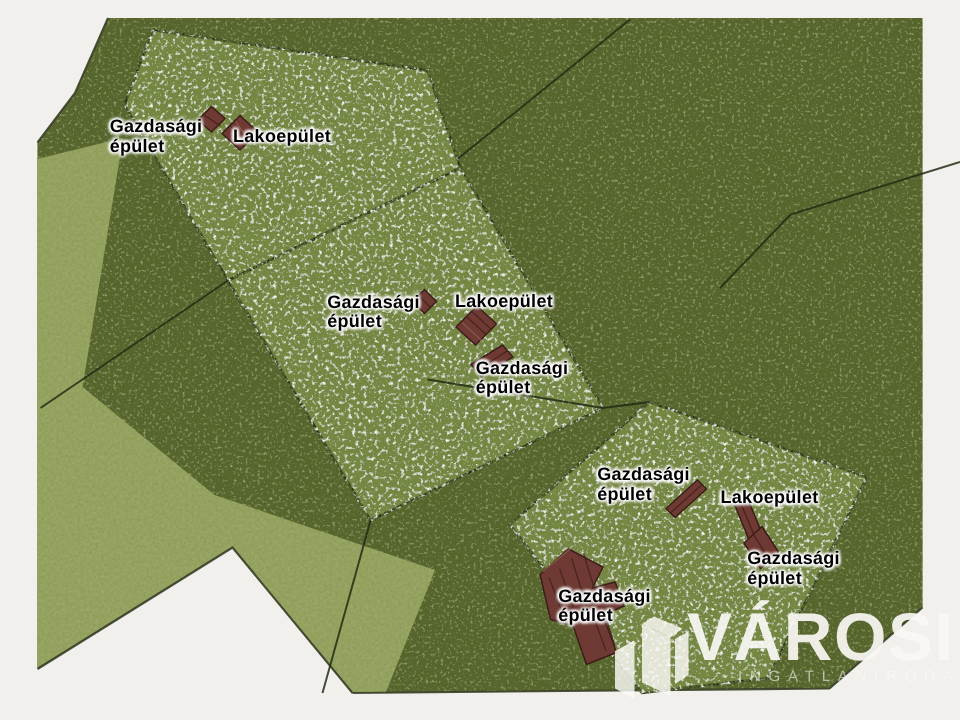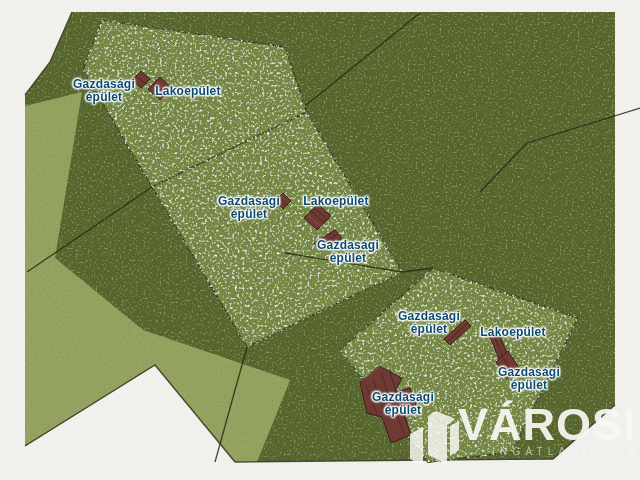--- a/index.html
+++ b/index.html
@@ -4,21 +4,21 @@
 <style>
   html,body{margin:0;padding:0;}
   .stage{
     position:relative;width:640px;height:480px;overflow:hidden;
     background:#f1f0ec;font-family:"Liberation Sans",sans-serif;
   }
   .stage svg{position:absolute;left:0;top:0;}
   .map-label{
     position:absolute;transform:translate(-50%,-50%);
     font-weight:bold;font-size:12px;line-height:1.08;letter-spacing:.2px;
-    color:#0c4a6e;text-align:center;white-space:nowrap;
+    color:#000000;text-align:left;white-space:nowrap;
     text-shadow:0 0 2px #fff,0 0 2px #fff,0 0 3px #fff,
                 1px 1px 2px #fff,-1px -1px 2px #fff,1px -1px 2px #fff,-1px 1px 2px #fff;
   }
   .watermark{position:absolute;left:398px;top:402px;width:242px;height:72px;text-align:center;}
   .wm-brand{
     position:absolute;left:60px;top:0px;
     font-size:45px;font-weight:bold;line-height:1;letter-spacing:1px;
     color:rgba(249,248,244,.93);
   }
   .wm-sub{

